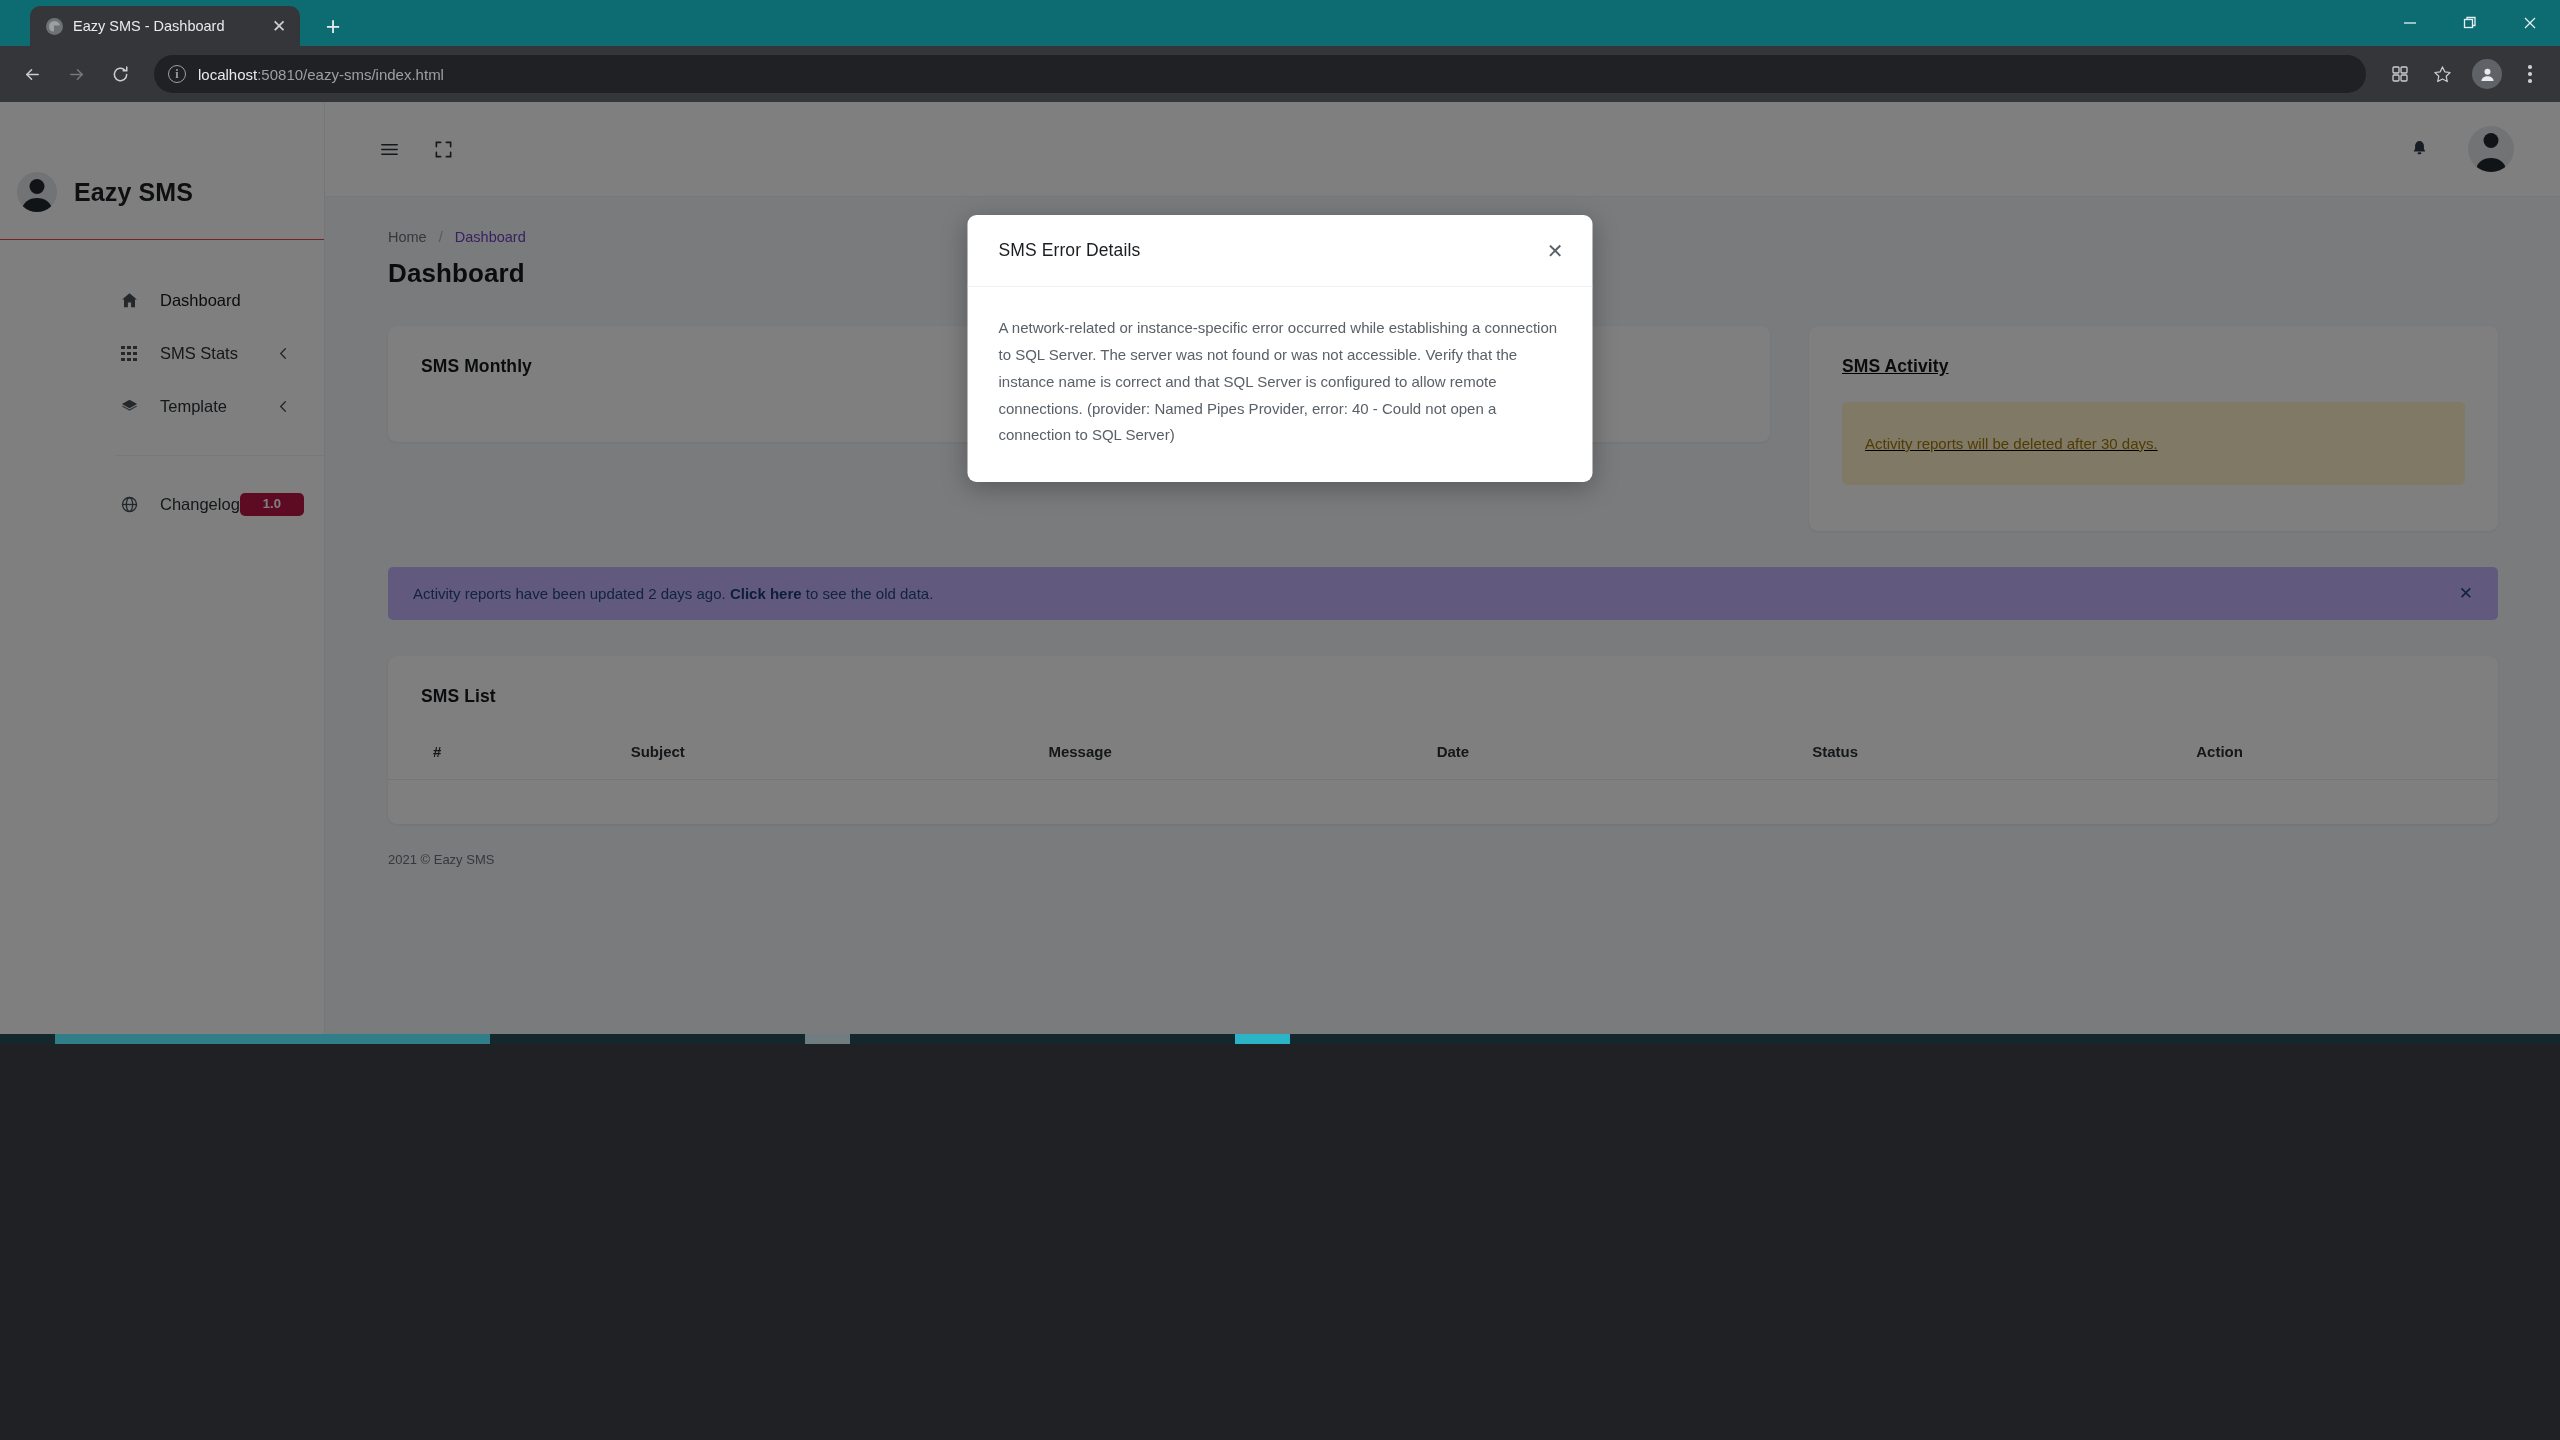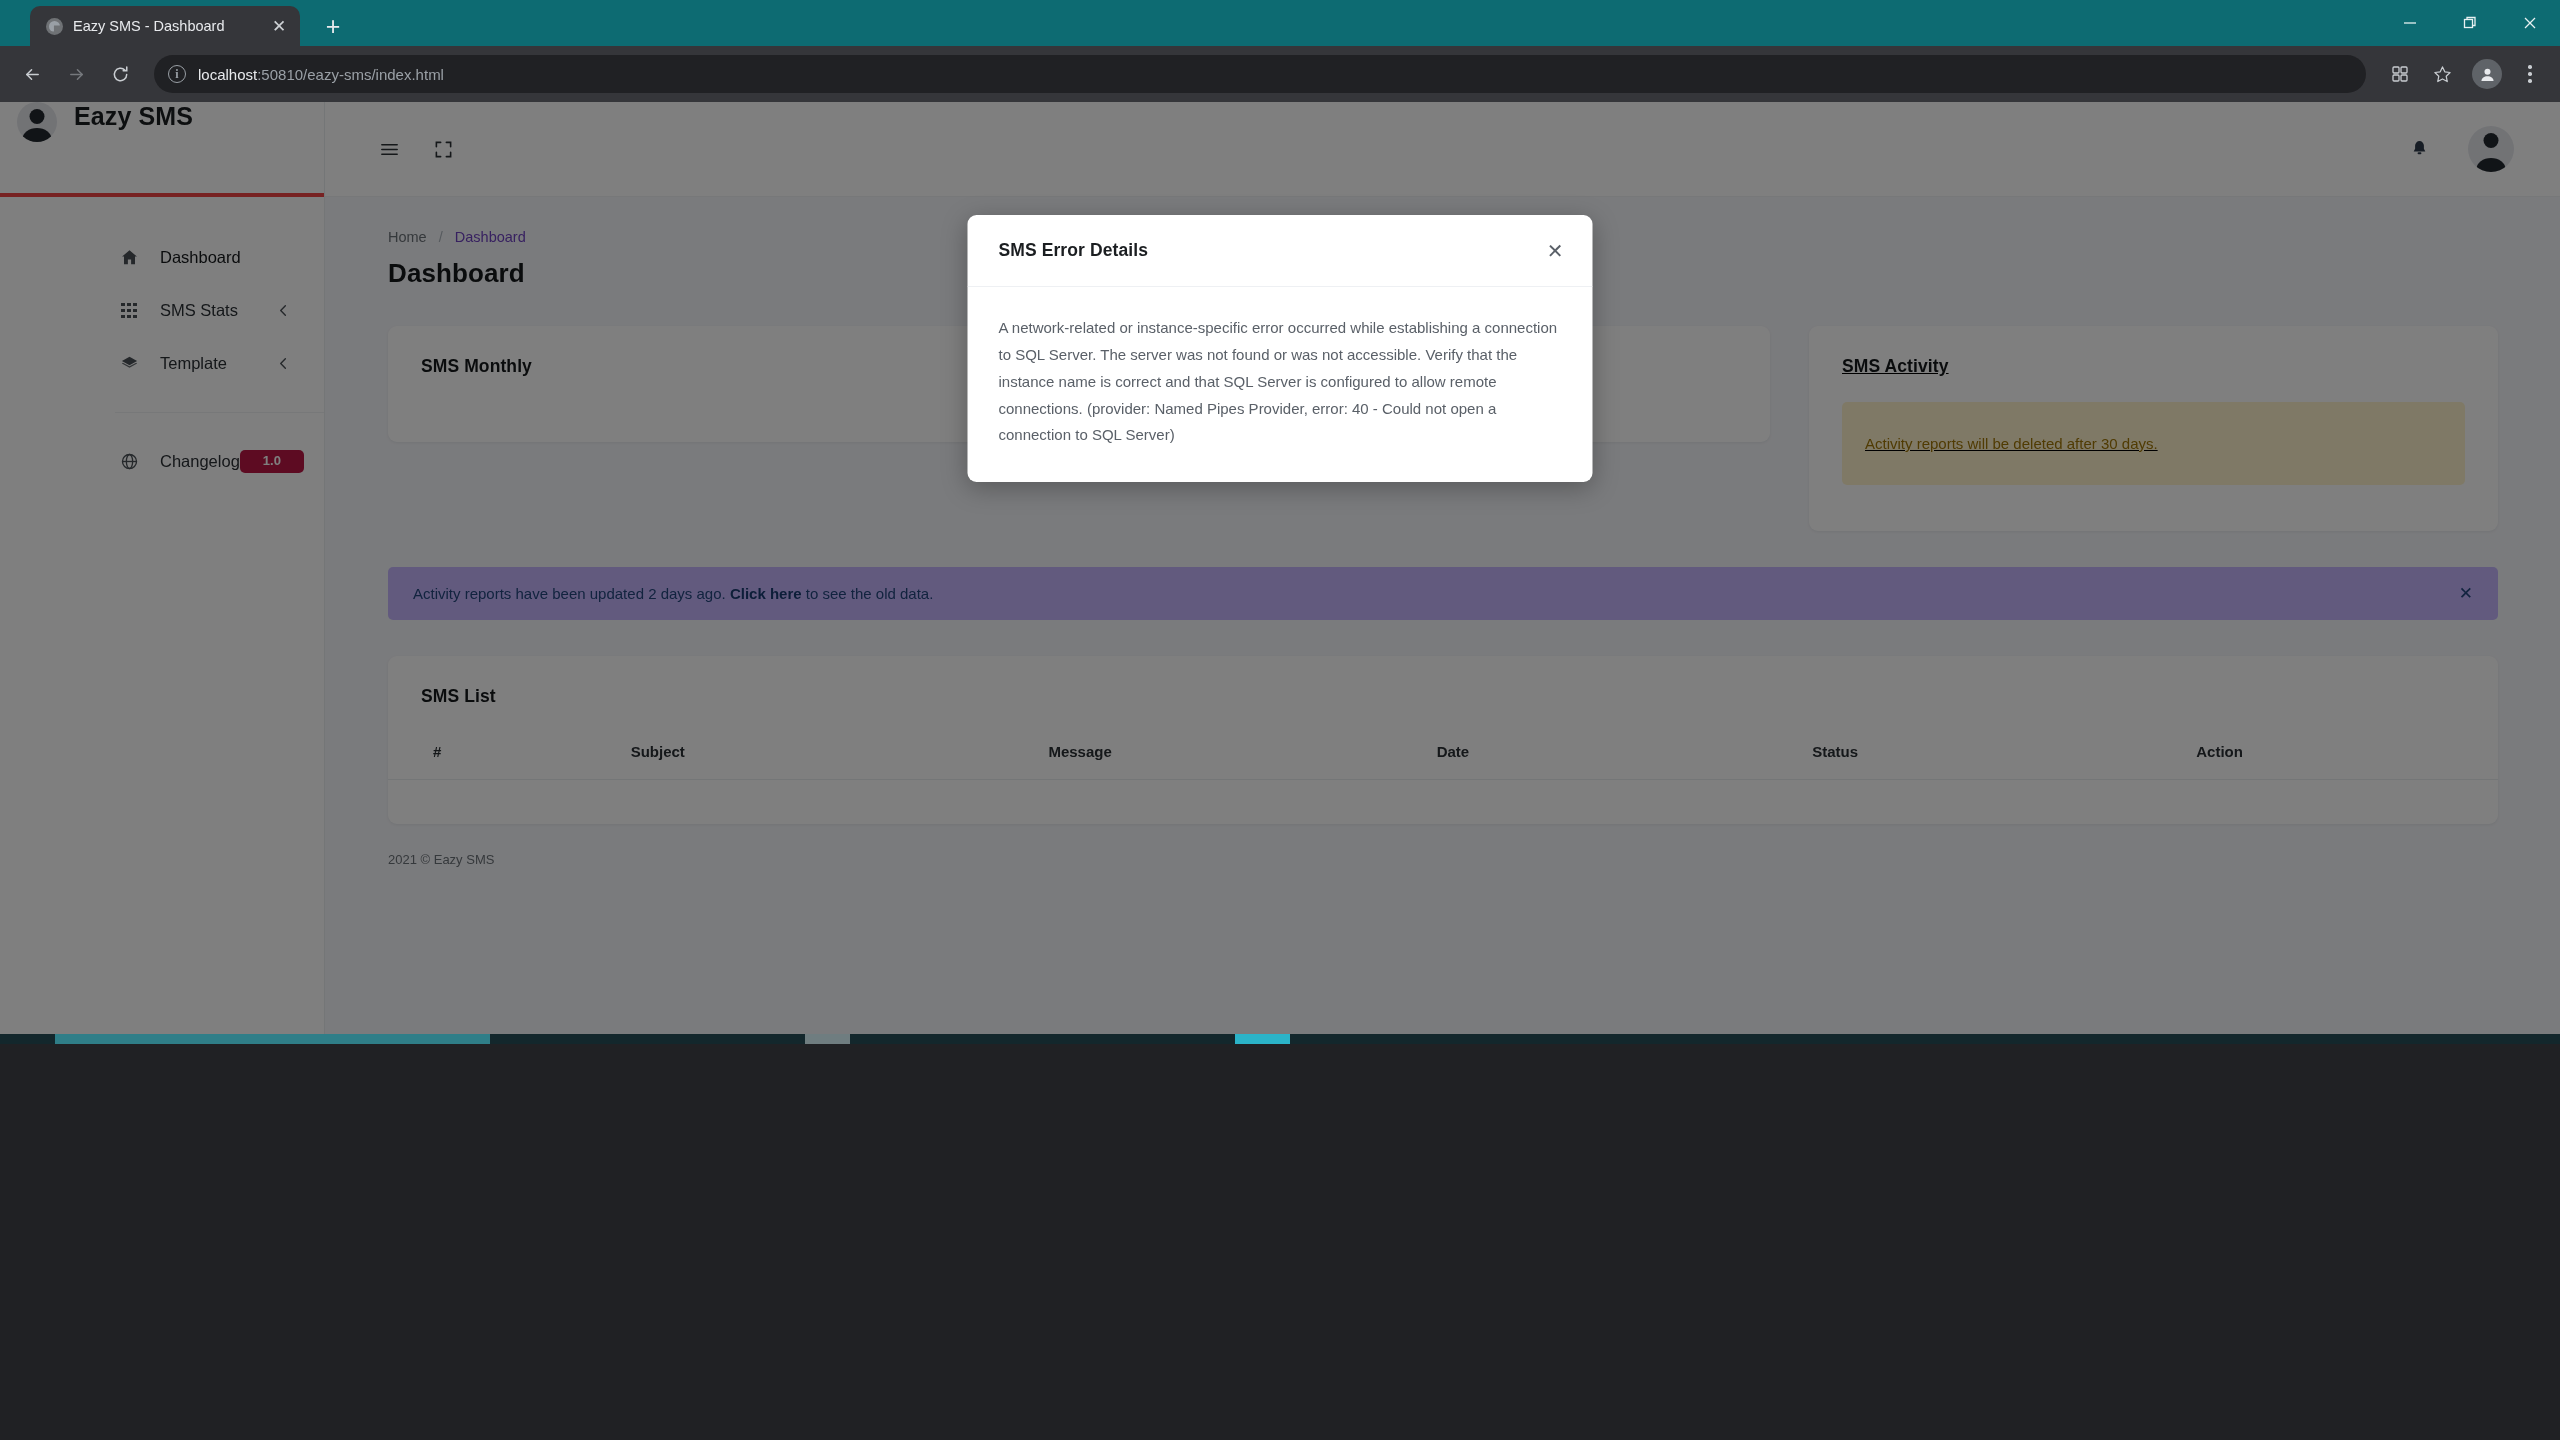--- a/index.html
+++ b/index.html
@@ -89,22 +89,23 @@
     flex: 1; position: relative; background: #f5f6fa; overflow: hidden;
   }
   .app { position: absolute; inset: 0; display: flex; }
 
   
   .sidebar {
     width: 325px; flex: 0 0 325px; background: #fff;
     border-right: 1px solid #e9ecef; display: flex; flex-direction: column;
   }
   .brandrow {
-    height: 95px; flex: 0 0 95px; display: flex; align-items: flex-start;
-    border-bottom: 4px solid #ef4444;
+    height: 95px; flex: 0 0 95px; display: flex; align-items: center;
+    border-bottom: 1px solid #ef4444;
+    margin-top: 43px;
   }
   .brand-ava {
     width: 74px; flex: 0 0 74px; display: flex; align-items: center; justify-content: center;
   }
   .avatar-circle {
     width: 40px; height: 40px; border-radius: 50%; background: #e4e6eb;
     position: relative; overflow: hidden;
   }
   .avatar-circle::before {
     content: ""; position: absolute; left: 50%; top: 7px;
@@ -211,21 +212,21 @@
   .backdrop { position: absolute; inset: 0; background: rgba(0,0,0,.5); }
   .modal {
     position: absolute; left: 50%; transform: translateX(-50%);
     top: 113px; width: 625px; background: #fff; border-radius: 9px;
     box-shadow: 0 6px 26px rgba(0,0,0,.28); overflow: hidden;
   }
   .modal-head {
     display: flex; align-items: center; padding: 25px 29px 25px 31px;
     border-bottom: 1px solid #eef0f3;
   }
-  .modal-title { font-size: 17.5px; font-weight: 700; color: #1b1e21; letter-spacing: .1px; }
+  .modal-title { font-size: 17.5px; font-weight: 400; color: #1b1e21; letter-spacing: .1px; }
   .modal-x { margin-left: auto; color: #5a6068; font-size: 20px; line-height: 1; }
   .modal-body {
     padding: 28px 31px 33px 31px; font-size: 15px; line-height: 1.79; color: #5a6068;
   }
 
   
   .taskbar {
     position: absolute; left: 0; right: 0; bottom: 0; height: 10px;
     background: #13272c; display: flex; align-items: stretch;
   }

